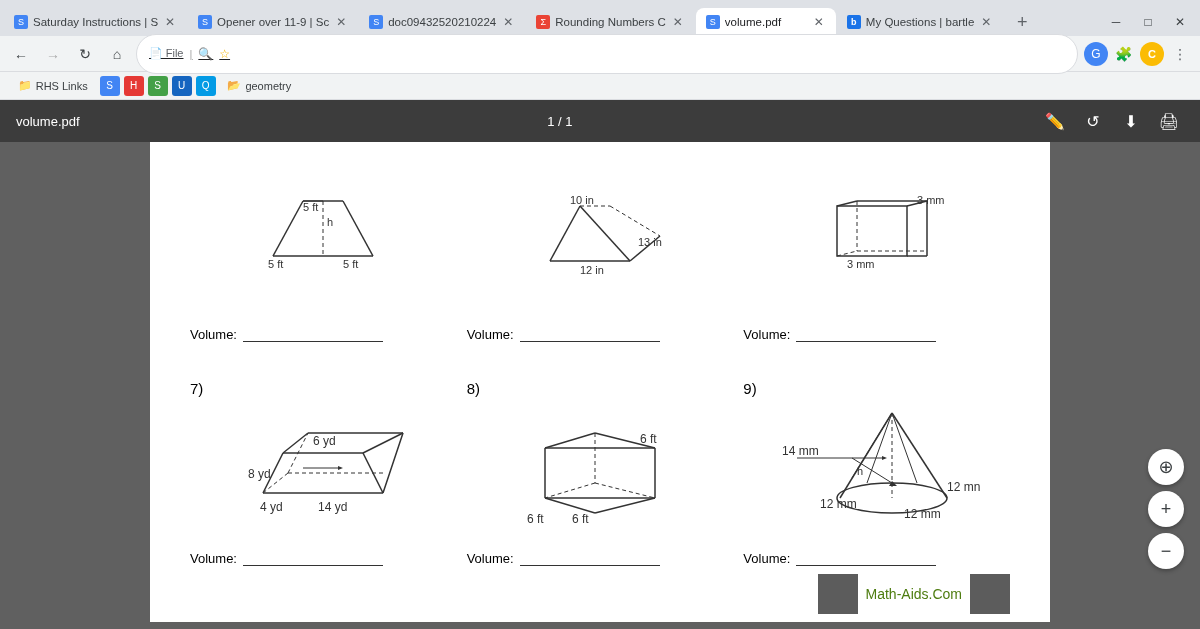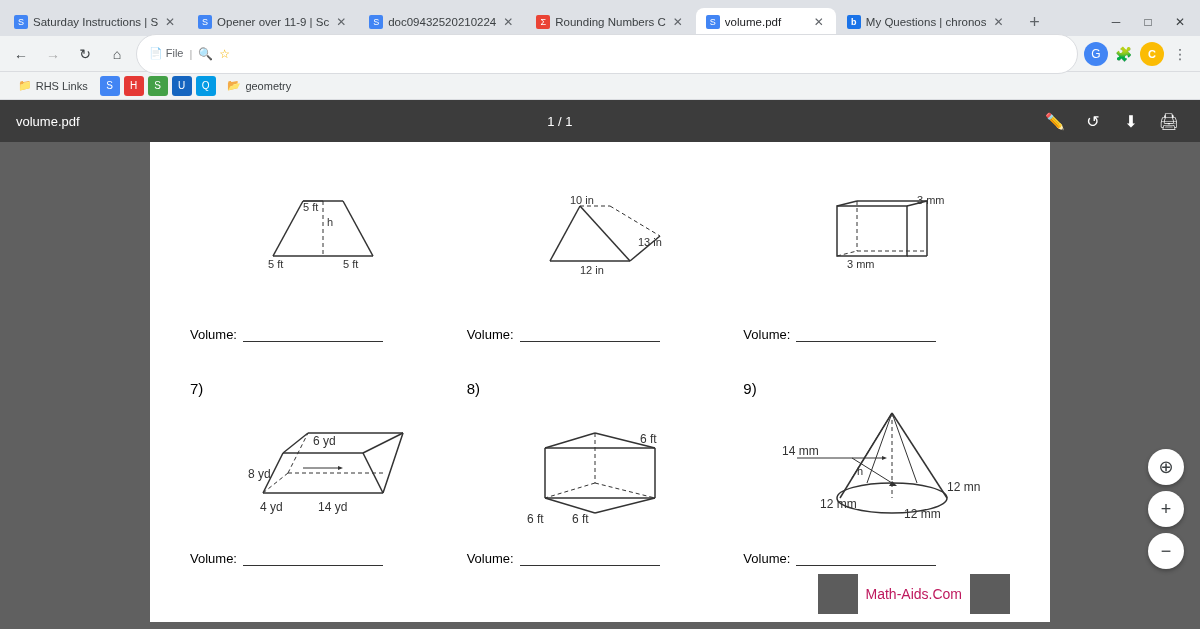--- a/index.html
+++ b/index.html
@@ -120,20 +120,21 @@
       background: white;
       border-radius: 20px;
       height: 40px;
       display: flex;
       align-items: center;
       padding: 0 12px;
       gap: 6px;
       font-size: 12px;
       color: #202124;
       border: 1px solid #dadce0;
+      text-decoration: underline;
     }
     .address-text { flex: 1; font-size: 12px; color: #202124; }
     .browser-icons {
       display: flex;
       align-items: center;
       gap: 4px;
     }
     .browser-icon {
       width: 24px;
       height: 24px;
@@ -318,21 +319,21 @@
     </div>
 
     <div class="tab active">
       <span class="tab-favicon" style="background:#4285f4;color:white;font-size:9px;display:flex;align-items:center;justify-content:center;border-radius:2px;">S</span>
       <span class="tab-title">volume.pdf</span>
       <span class="tab-close">✕</span>
     </div>
 
     <div class="tab">
       <span class="tab-favicon" style="background:#1a73e8;color:white;font-size:9px;display:flex;align-items:center;justify-content:center;border-radius:2px;font-weight:bold;">b</span>
-      <span class="tab-title">My Questions | chronos</span>
+      <span class="tab-title">My Questions | bartle</span>
       <span class="tab-close">✕</span>
     </div>
 
     <div class="tab-add">+</div>
 
     <div class="window-controls">
       <div class="win-btn">─</div>
       <div class="win-btn">□</div>
       <div class="win-btn">✕</div>
     </div>
@@ -562,21 +563,21 @@
         <div class="volume-line">
           <span>Volume:</span>
           <span class="answer-line"></span>
         </div>
       </div>
     </div>
 
     <div style="position:absolute;bottom:8px;right:40px;display:flex;align-items:center;gap:8px;">
 
       <div style="width:40px;height:40px;background:#333;display:inline-block;opacity:0.8;"></div>
-      <span style="font-size:14px;color:#be185d;">Math-Aids.Com</span>
+      <span style="font-size:14px;color:#4d7c0f;">Math-Aids.Com</span>
       <div style="width:40px;height:40px;background:#333;display:inline-block;opacity:0.8;"></div>
     </div>
 
   </div>
 
   <div class="zoom-controls">
     <div class="zoom-btn">⊕</div>
     <div class="zoom-btn">+</div>
     <div class="zoom-btn">−</div>
   </div>

